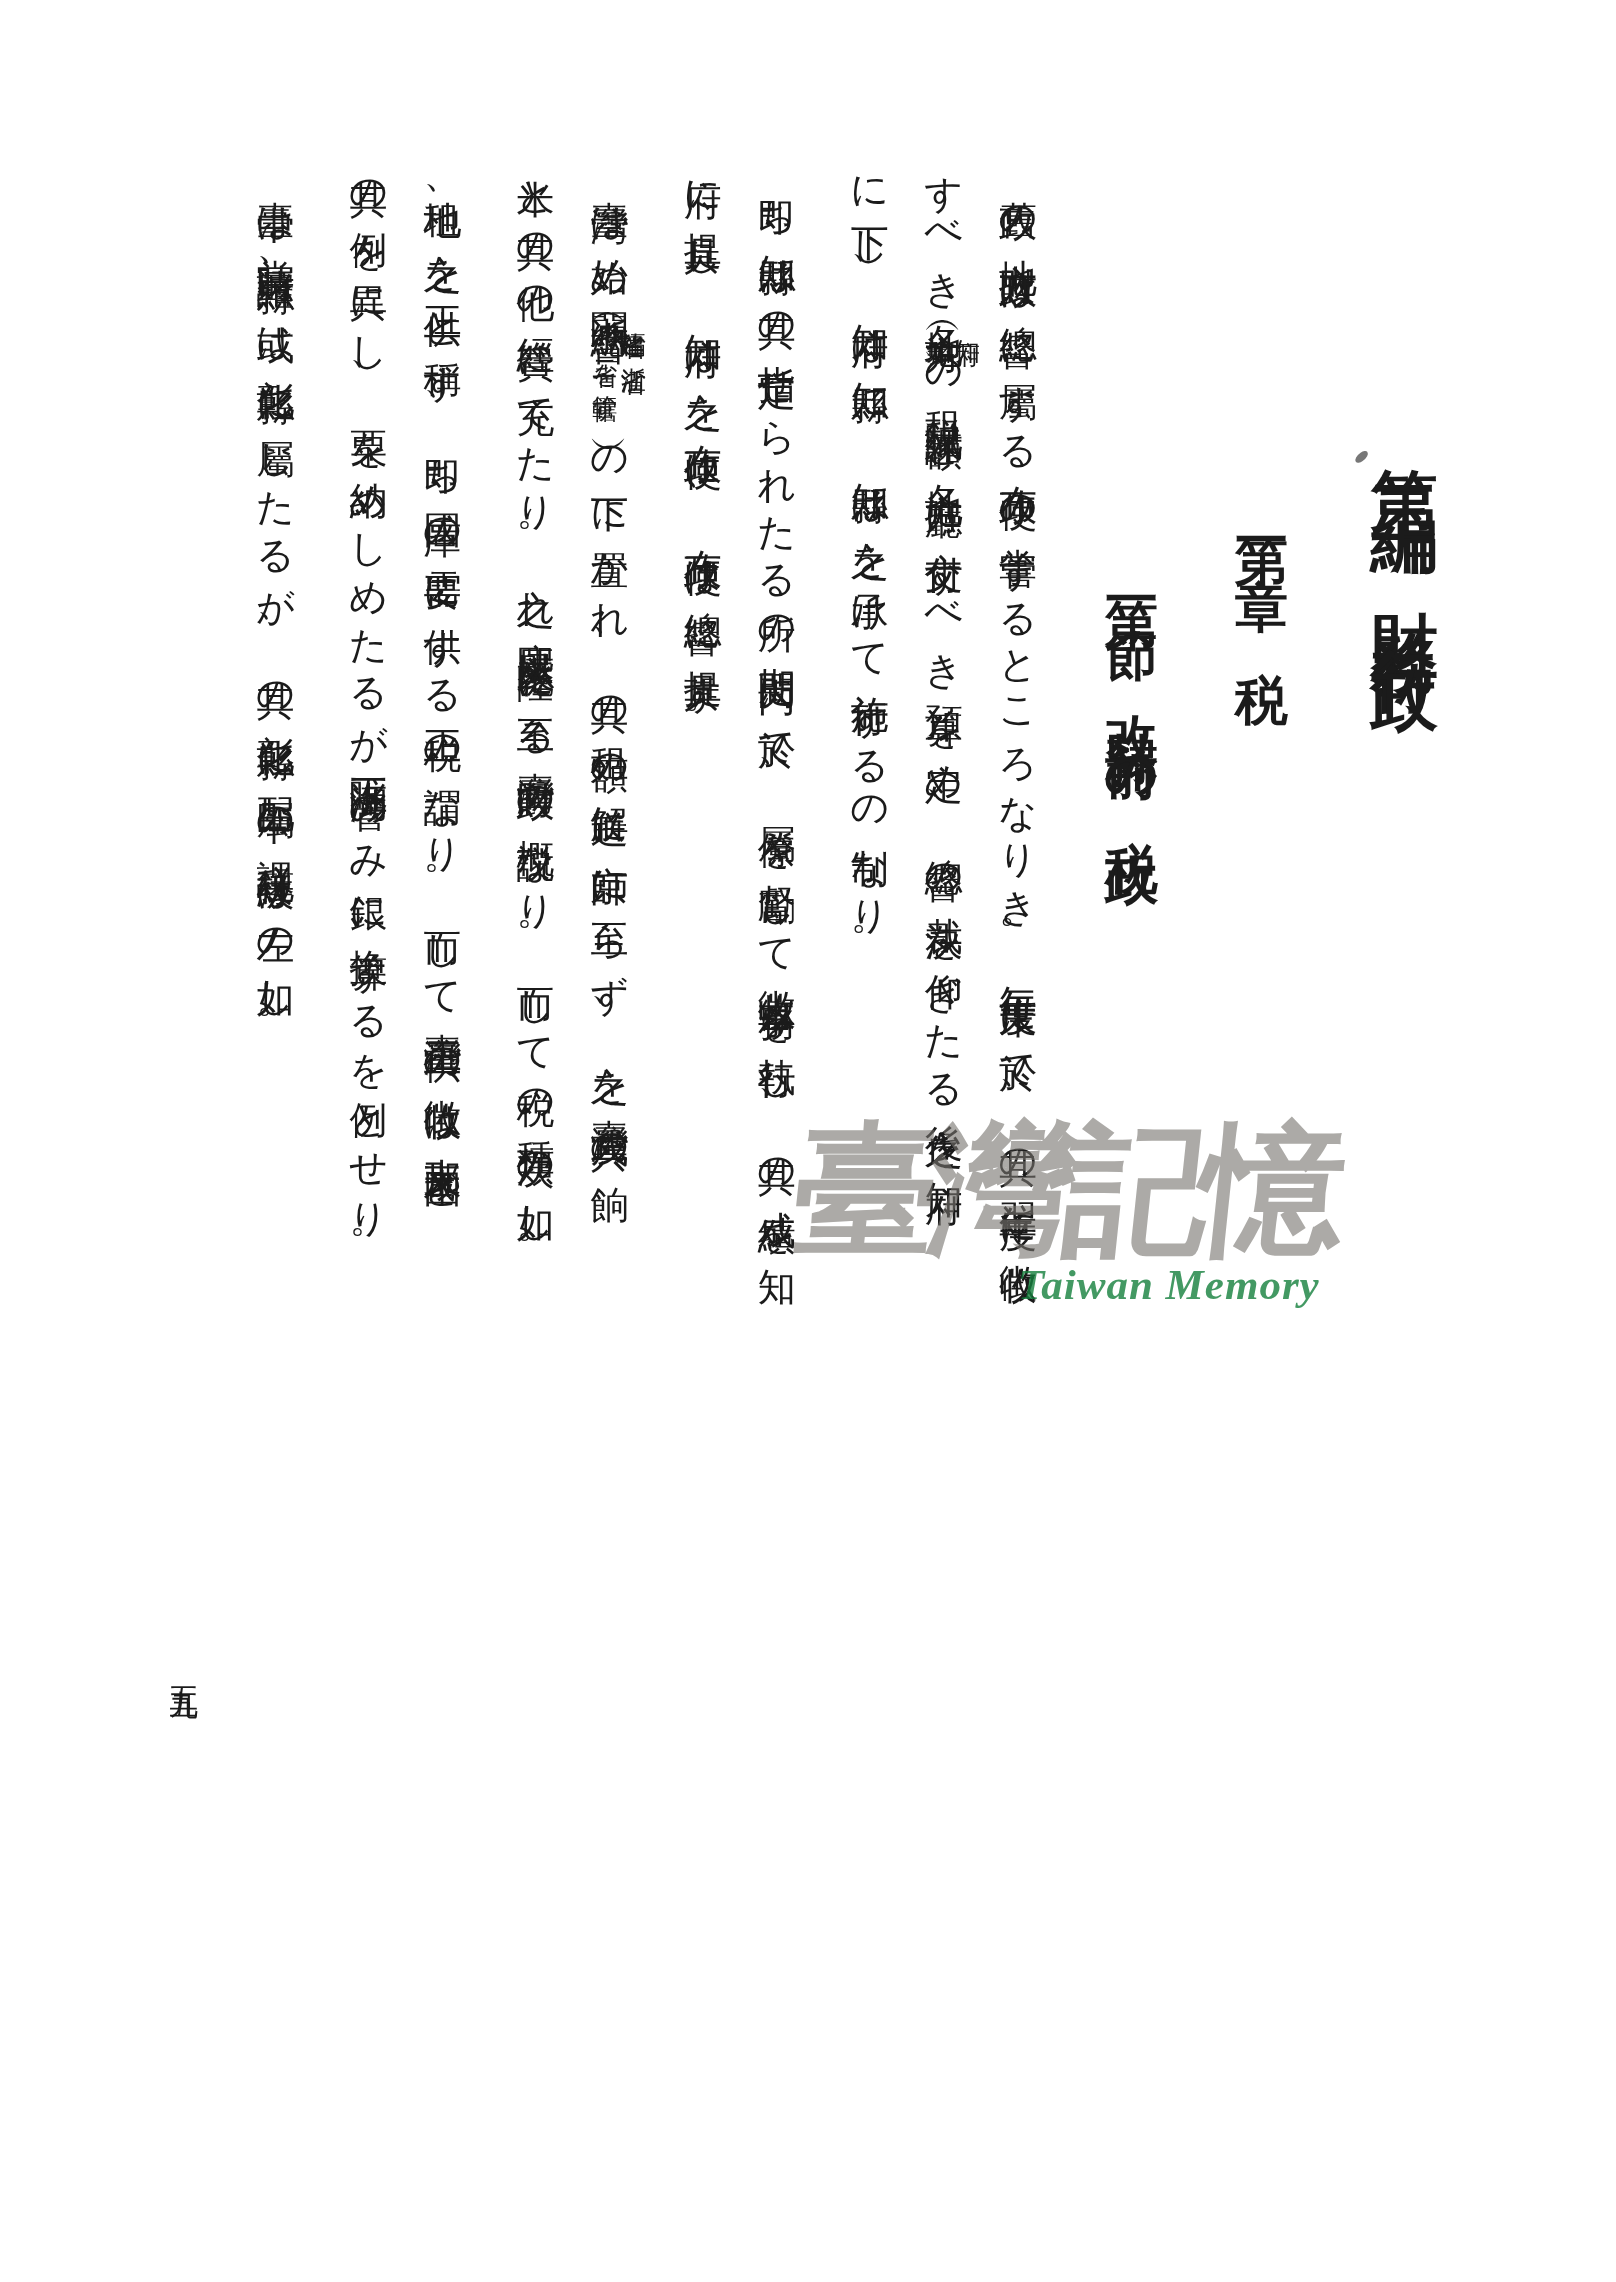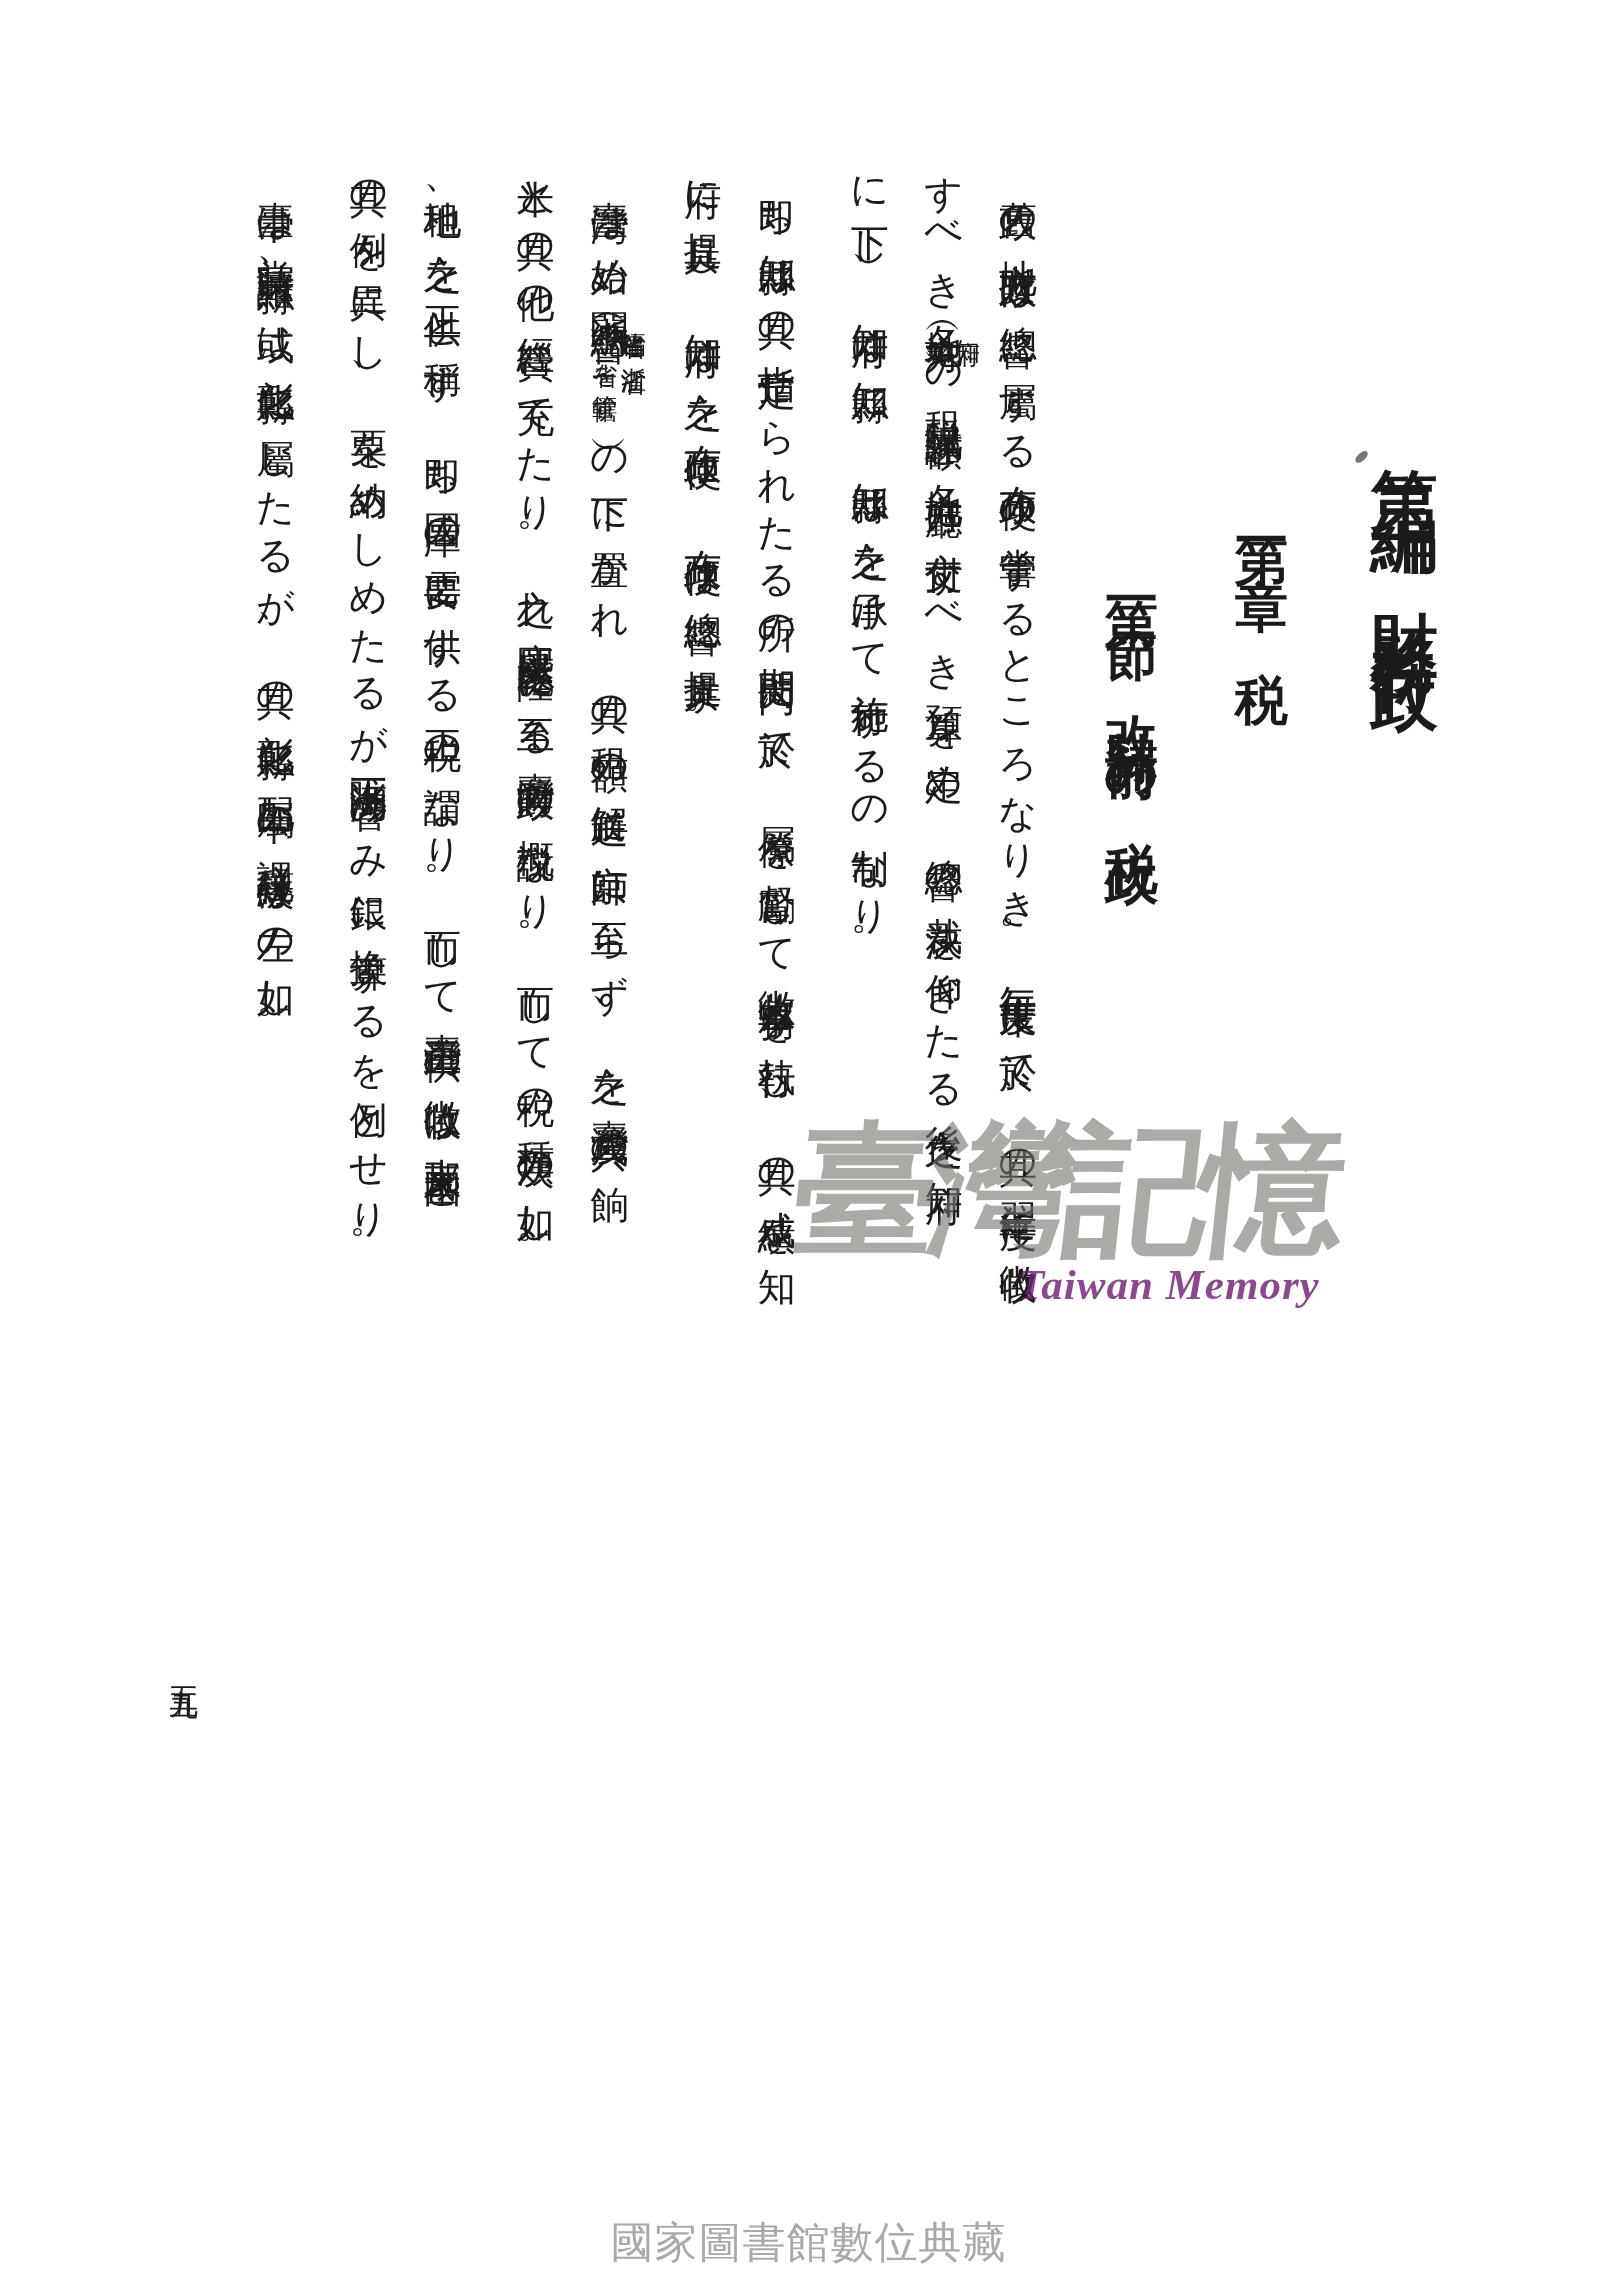--- a/index.html
+++ b/index.html
@@ -64,21 +64,21 @@
     display:block;
     font-size:143px; line-height:152px;
     font-weight:bold; letter-spacing:-7.6px;
     color:#76736e; opacity:0.6;
     transform:skewX(-6deg);
     white-space:nowrap;
   }
   .wm-latin {
     position:absolute; left:223px; top:145px;
     font-size:43px; font-style:italic; font-weight:bold;
-    color:#701a75; opacity:0.8;
+    color:#15803d; opacity:0.8;
     letter-spacing:1px; white-space:nowrap;
   }
   
   .footer {
     position:absolute; left:0; right:0; top:2214px;
     text-align:center;
     font-family:"Liberation Sans","DejaVu Sans",sans-serif;
     font-size:43px; letter-spacing:1px;
     color:#a9a9a9;
   }
@@ -124,18 +124,17 @@
       </div>
     </div>
 
   <div class="watermark">
     <span class="wm-cjk">臺灣記憶</span>
     <span class="wm-latin">Taiwan Memory</span>
   </div>
 
   <div class="vtext page-number">五九五</div>
 
-  <div class="footer">國家圖書館數位典藏</div>
 
   <div class="speck"></div>
 
 </div>
 
 
 </body></html>

